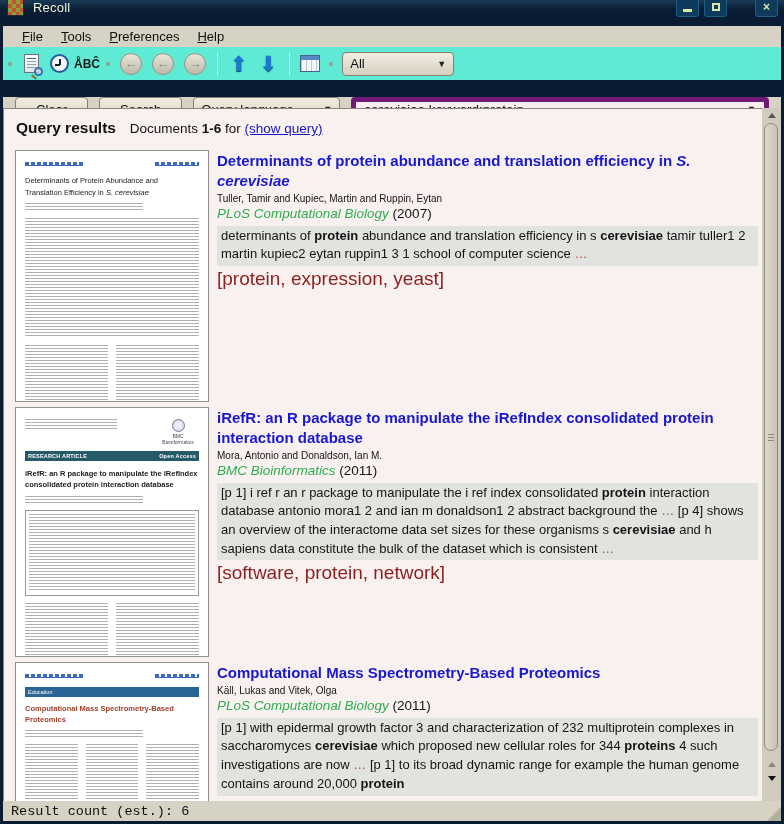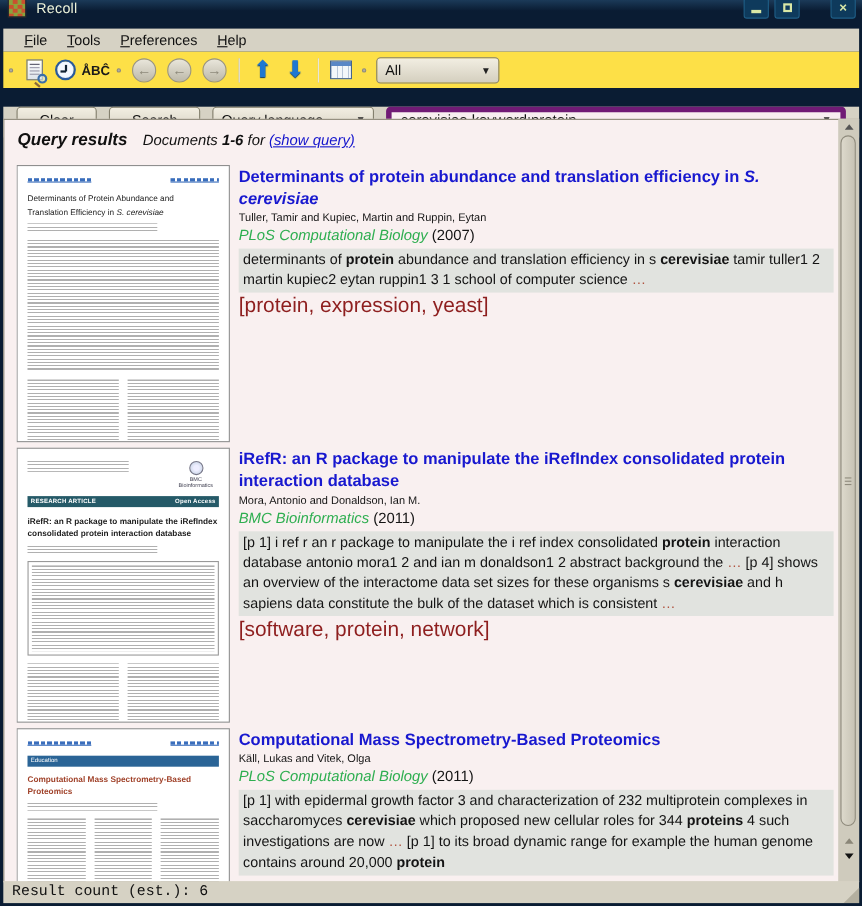--- a/index.html
+++ b/index.html
@@ -20,21 +20,21 @@
     border-radius:3px; color:#d9e8a6; display:flex; align-items:center; justify-content:center;
     font-size:12px; font-weight:bold; margin-left:5px; }
   .win-btn .bar { width:9px; height:3px; background:#d9e8a6; margin-top:6px; }
   .win-btn .box { width:8px; height:8px; border:2px solid #d9e8a6; }
   .win-btn.close { margin-left:28px; }
   
   .menubar { position:absolute; top:26px; left:3px; width:778px; height:21px; background:#d6d2c4;
     display:flex; align-items:center; padding-left:10px; font-size:13px; color:#101010; }
   .menu-item { padding:2px 9px; }
   
-  .toolbar { position:absolute; top:47px; left:3px; width:778px; height:33px; background:#fde047;
+  .toolbar { position:absolute; top:47px; left:3px; width:778px; height:33px; background:#5eead4;
     display:flex; align-items:center; }
   .tb-handle { width:4px; height:4px; border-radius:50%; background:#b2ae9f; border:1px solid #8f8b7c; margin:0 5px; }
   .tb-sep { width:1px; height:22px; background:#aaa79a; border-right:1px solid #e8e5d9; margin:0 6px; }
   .tb-btn { width:28px; height:26px; display:flex; align-items:center; justify-content:center; position:relative; }
   
   .ico-doc { width:15px; height:19px; background:linear-gradient(#fff,#dde4ea); border:1px solid #6b7population5; border:1px solid #6b7585; position:relative; }
   .ico-doc::after { content:""; position:absolute; left:2px; top:3px; width:9px; height:1px;
     box-shadow:0 0 #556, 0 3px #99a, 0 6px #99a, 0 9px #99a; background:#556; }
   .ico-mag { position:absolute; right:2px; bottom:1px; width:9px; height:9px; border:2px solid #3a6ea8;
     border-radius:50%; background:rgba(220,235,250,.6); }
@@ -67,21 +67,21 @@
   
   .searchrow { position:absolute; top:97px; left:3px; width:778px; height:28px; background:#d6d2c4;
     display:flex; align-items:flex-start; padding:0 12px; gap:11px; }
   .dd-lang { width:147px; }
   .query-combo { flex:1; height:24px; background:#f8eef0; border:5px solid #701a75; border-radius:4px;
     display:flex; align-items:center; padding:0 8px; font-size:13.5px; color:#101010; }
   .query-combo .val { flex:1; }
   
   .results-frame { position:absolute; top:108px; left:3px; width:778px; height:694px;
     background:#f9f0f0; border-top:1px solid #8a8675; border-left:1px solid #8a8675; overflow:hidden; }
-  .results-header { padding:10px 12px 7px; font-size:13.5px; color:#101010;font-style:italic; }
+  .results-header { padding:10px 12px 7px; font-size:13.5px; color:#101010; }
   .qr-title { font-weight:bold; font-size:15.5px; margin-right:10px; }
   .qr-link { color:#1414cc; text-decoration:underline; }
   .results-list { position:absolute; top:41px; left:11px; right:23px; bottom:0; overflow:hidden; }
   .result-row { display:flex; gap:8px; margin-bottom:5px; }
   .thumb { width:194px; flex-shrink:0; background:#fff; border:1px solid #8f8f8f;
     padding:11px 9px; overflow:hidden; position:relative; }
   .rtext { flex:1; min-width:0; padding-top:1px; }
   .rtitle { color:#1818cf; font-weight:bold; font-size:15px; line-height:1.33; }
   .rauthors { font-size:10px; color:#141414; line-height:1.32; margin-top:1px; }
   .rjournal { font-size:13.5px; color:#141414; line-height:1.3; }

